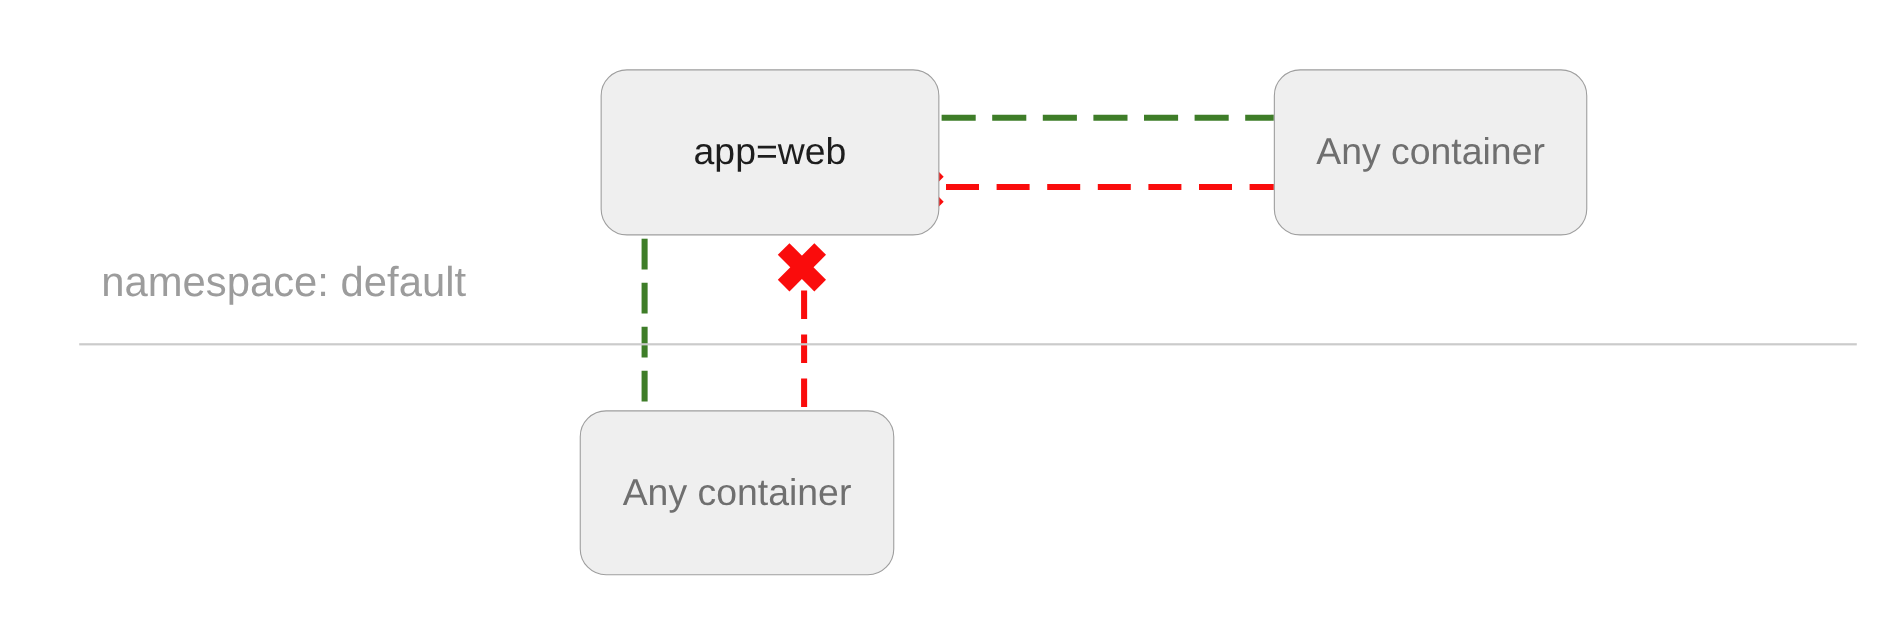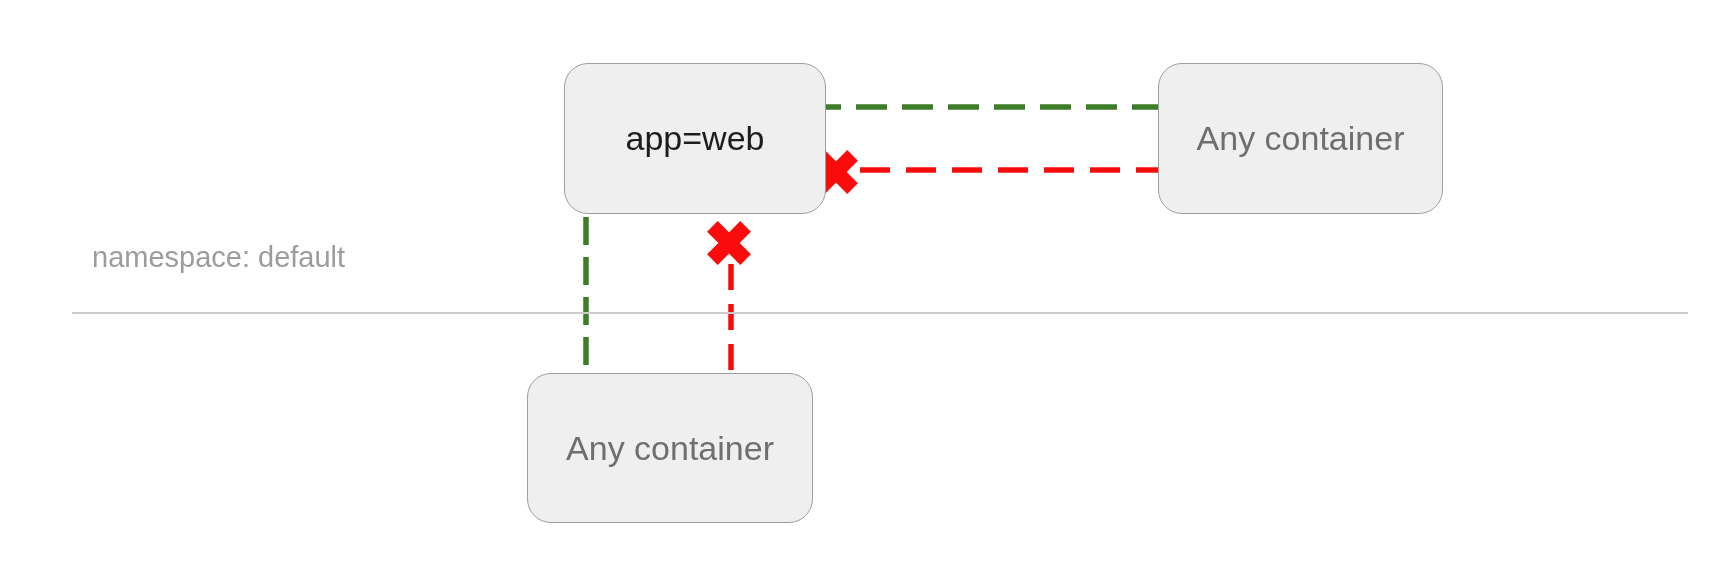--- a/index.html
+++ b/index.html
@@ -27,28 +27,28 @@
     position: absolute;
     background: #efefef;
     border: 1.5px solid #9e9e9e;
     border-radius: 24px;
     display: flex;
     align-items: center;
     justify-content: center;
     font-size: 34px;
     box-sizing: border-box;
   }
-  .node-appweb   { left: 564px;  top: 63px;  width: 262px; height: 151px; color: #1d1d1d; }
+  .node-appweb   { left: 546px;  top: 63px;  width: 308px; height: 151px; color: #1d1d1d; }
   .node-right    { left: 1158px; top: 63px;  width: 285px; height: 151px; color: #6f6f6f; }
   .node-bottom   { left: 527px;  top: 373px; width: 286px; height: 150px; color: #6f6f6f; }
   .ns-label {
     position: absolute;
     left: 92px;
     color: #9c9c9c;
-    font-size: 29px;
+    font-size: 38px;
     line-height: 34px;
     white-space: nowrap;
   }
   .ns-default { top: 240px; }
   .ns-prod    { top: 337px; }
   .ns-divider {
     position: absolute;
     left: 72px;
     top: 312px;
     width: 1616px;

